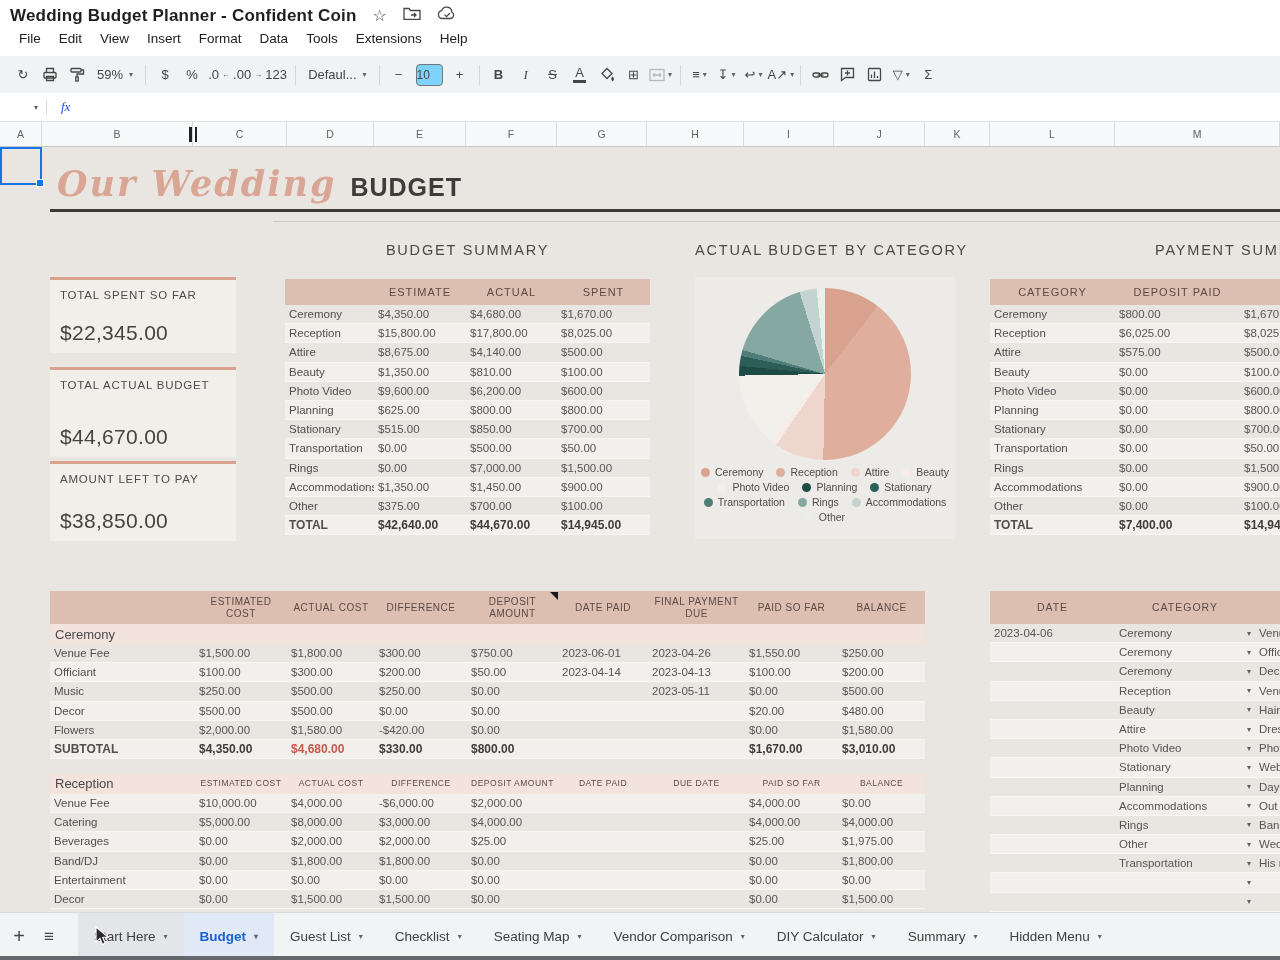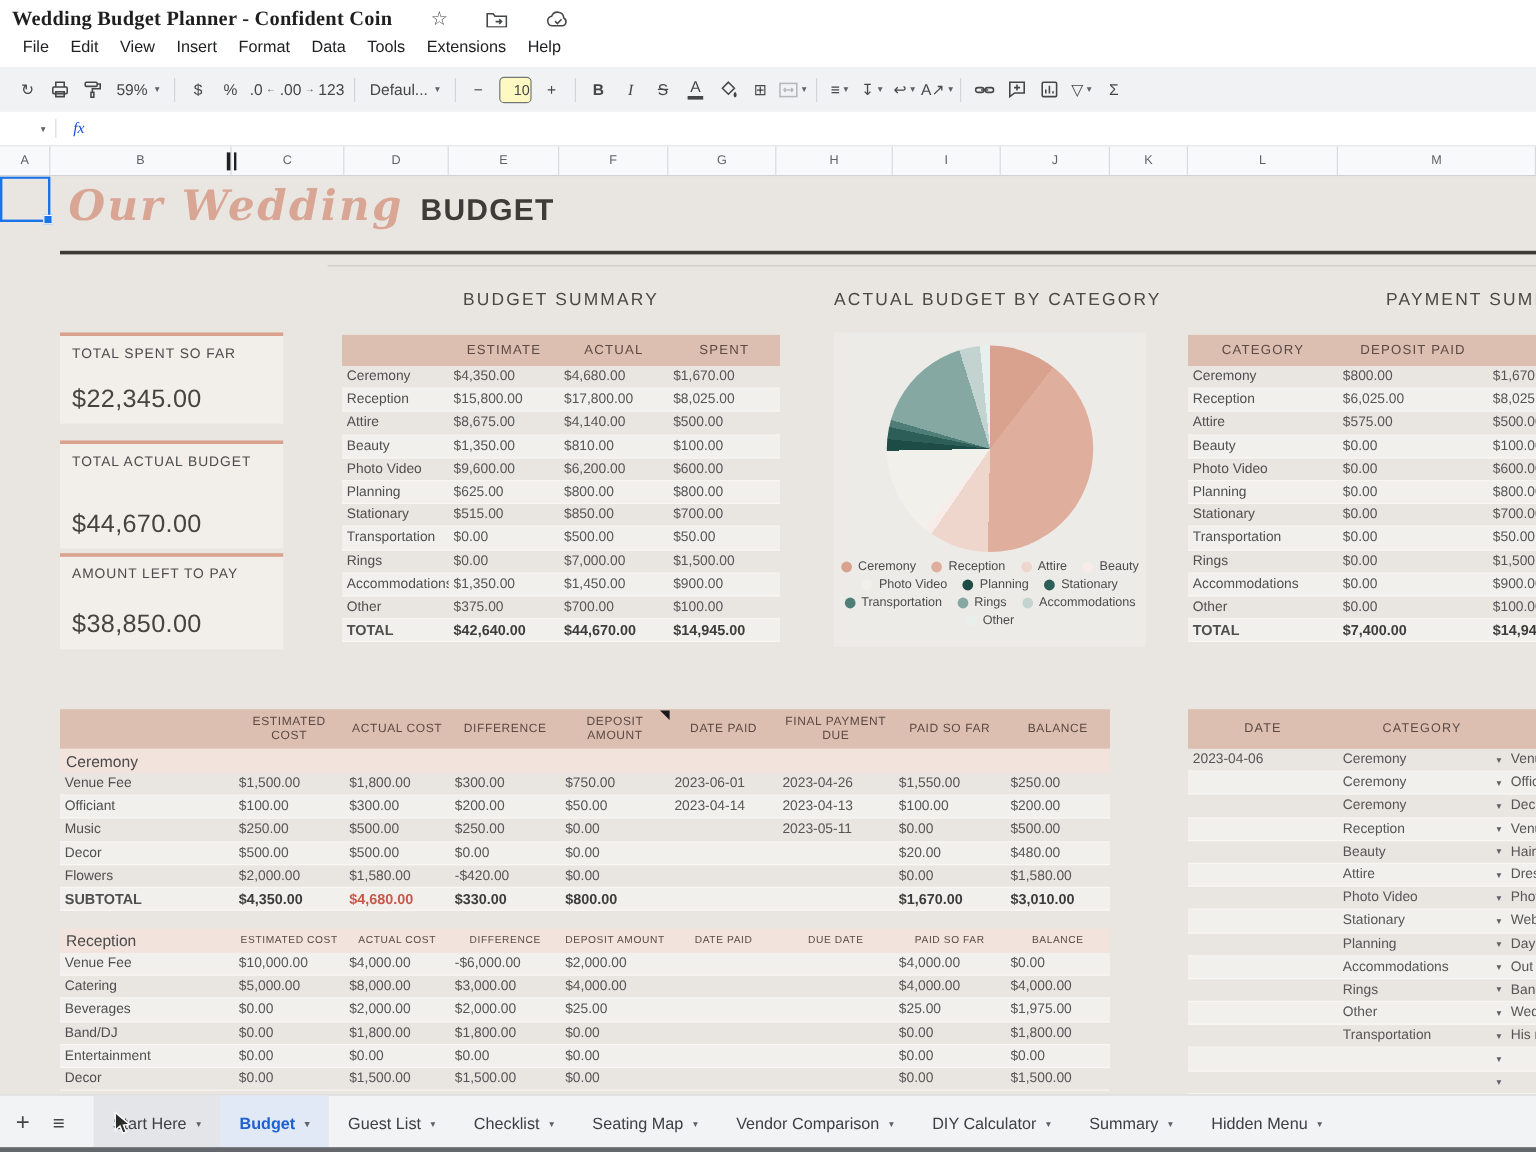--- a/index.html
+++ b/index.html
@@ -1,33 +1,33 @@
 <!DOCTYPE html>
 <html><head>
 <meta charset="utf-8">
 <style>
   * { box-sizing: border-box; margin: 0; padding: 0; }
   html,body { width:1280px; height:960px; overflow:hidden; }
   body { font-family:"Liberation Sans", sans-serif; position:relative; background:#e9e6e1; color:#202124; }
 
   
   .titlebar { height:56px; background:#fff; padding:6px 0 0 10px; }
-  .trow1 { display:flex; align-items:center; gap:32px;font-family:Liberation Serif, serif; }
+  .trow1 { display:flex; align-items:flex-start; gap:16px; }
   .doc-title { font-size:17px; font-weight:600; color:#1f1f1f; letter-spacing:.2px; }
   .t-icon { color:#444746; font-size:16px; display:flex; align-items:center; }
   .menu-row { display:flex; margin-top:3px; }
   .menu-item { padding:2px 9px; font-size:13.5px; color:#202124; border-radius:4px; }
 
   
   .toolbar { height:37px; background:#f0f2f4; display:flex; align-items:center; padding:0 10px; gap:1px; font-size:13px; color:#444746; }
   .tb { min-width:26px; height:26px; display:flex; align-items:center; justify-content:center; border-radius:4px; gap:3px; }
   .tb small { font-size:8px; }
   .dd { font-size:8px; color:#5f6368; }
   .tb-sep { width:1px; height:20px; background:#d3d6d9; margin:0 5px; }
-  .fsbox { border:1px solid #747775; background:#fef9c3; border-radius:4px; width:27px; height:22px; text-align:right; line-height:20px; font-size:12px; margin:0 3px; }
+  .fsbox { border:1px solid #747775; background:#7dd3fc; border-radius:4px; width:27px; height:22px; text-align:left; line-height:20px; font-size:12px; margin:0 3px; }
   .tb.bold { font-weight:bold; }
   .tb.italic { font-style:italic; font-family:"Liberation Serif",serif; }
   .tb.strike { text-decoration:line-through; }
   .tb.colorA { flex-direction:column; gap:0; line-height:1; }
   .tb.colorA .bar { width:13px; height:3px; background:#444746; margin-top:1px; }
   .tb.grayed { color:#b6b9bc; }
   .zoomsel,.fontsel { padding:0 6px; gap:6px; }
   svg.ic { stroke:#444746; fill:none; stroke-width:1.3; }
 
   
@@ -41,21 +41,21 @@
   .colheads { display:flex; height:100%; }
   .colhead { border-right:1px solid #d8dbde; font-size:10.5px; color:#5f6368; display:flex; align-items:center; justify-content:center; flex:none; height:100%; }
   .resize-marker { position:absolute; left:189px; top:5px; width:9px; height:15px; display:flex; gap:3px; }
   .resize-marker i { width:2.5px; height:100%; background:#202124; }
 
   
   .sheet { position:relative; height:765px; background:#e9e6e2; overflow:hidden; font-size:11.5px; color:#555; }
   .sel { position:absolute; left:0; top:0; width:42px; height:38px; border:2px solid #1a73e8; }
   .sel::after { content:''; position:absolute; right:-4px; bottom:-4px; width:6px; height:6px; background:#1a73e8; border:1px solid #fff; }
 
-  .sheet-title { position:absolute; left:57px; top:4px; display:flex; align-items:baseline; }
+  .sheet-title { position:absolute; left:57px; top:16px; display:flex; align-items:baseline; }
   .title-script { font-family:"DejaVu Serif",serif; font-style:italic; font-weight:bold; font-size:35px; color:#d9a695; letter-spacing:2px; }
   .title-main { font-size:25px; font-weight:bold; color:#3e3c39; letter-spacing:1px; margin-left:14px; }
   .rule1 { position:absolute; left:50px; right:0; top:62px; height:3px; background:#3d3a36; }
   .rule2 { position:absolute; left:273px; right:0; top:74px; height:1px; background:#cfc9c2; }
 
   .sec-title { position:absolute; top:95px; font-size:14.5px; color:#4a4843; letter-spacing:1.8px; white-space:nowrap; }
   .bs-title { left:285px; width:365px; text-align:center; }
   .chart-title { left:695px; width:260px; text-align:left; }
   .ps-title { left:1155px; }
 

